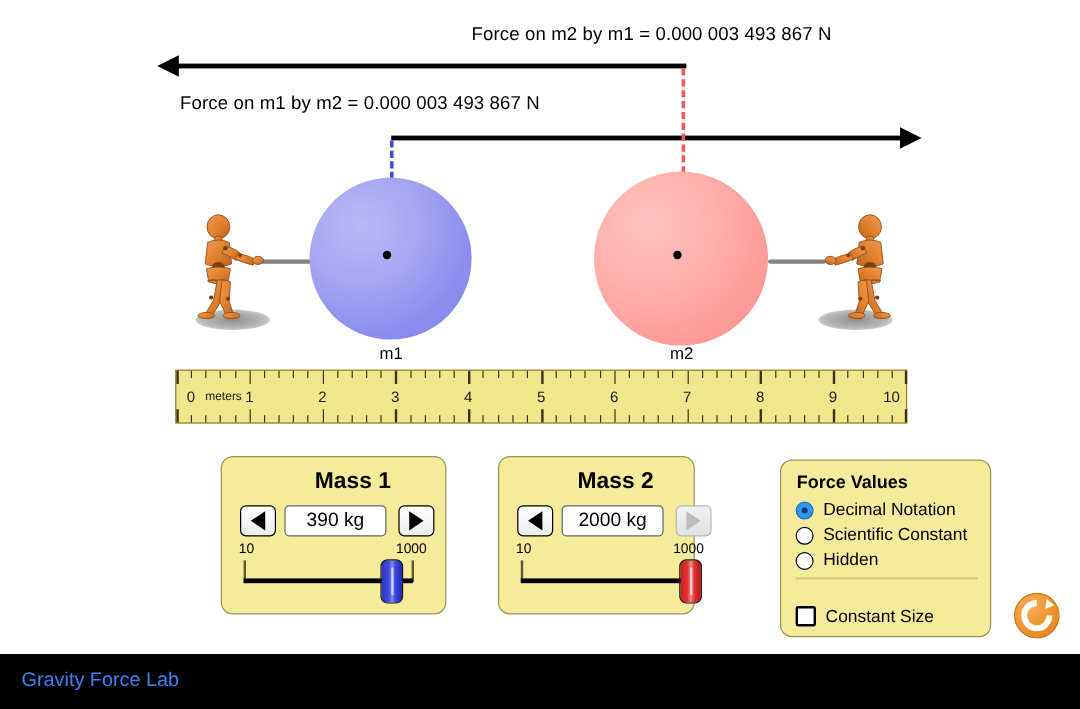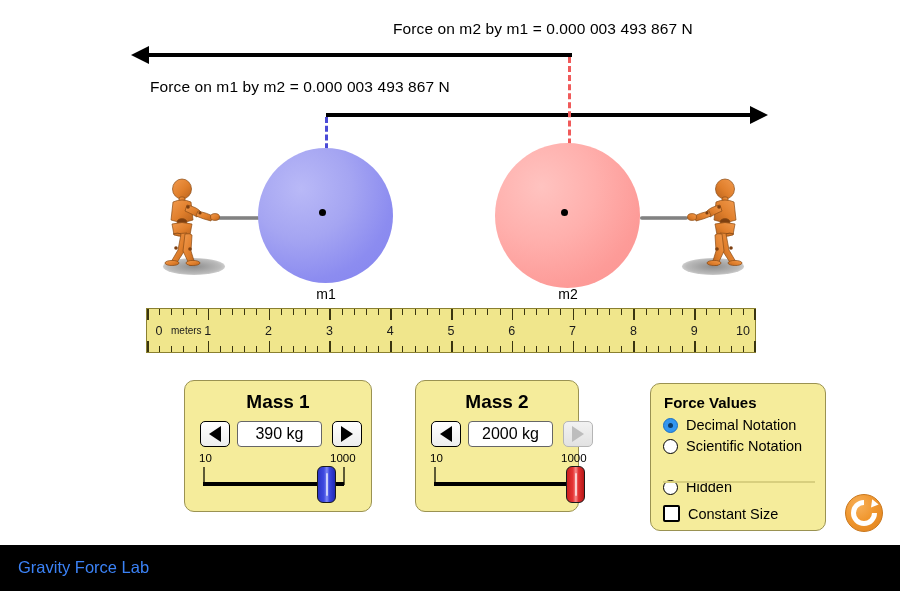--- a/index.html
+++ b/index.html
@@ -135,20 +135,21 @@
     box-sizing: border-box;
   }
   .panel-title {
     position: absolute;
     width: 100%;
     text-align: center;
     font-size: 19px;
     font-weight: bold;
     color: #000000;
     top: 10px;
+    padding-left: 16px;
   }
   .spin-btn {
     position: absolute;
     width: 30px; height: 26px;
     background: linear-gradient(#ffffff, #ededed);
     border: 1.6px solid #000000;
     border-radius: 5px;
     box-sizing: border-box;
     display: flex;
     align-items: center;
@@ -575,24 +576,24 @@
 
     <div class="radio-row" style="top:33px;">
       <span class="radio-outer selected">
         <span class="radio-dot"></span>
       </span>
       <span class="radio-label">Decimal Notation</span>
     </div>
 
     <div class="radio-row" style="top:54px;">
       <span class="radio-outer"></span>
-      <span class="radio-label">Scientific Notation</span>
-    </div>
-
-    <div class="radio-row" style="top:75px;margin-top:20px;">
+      <span class="radio-label">Scientific Constant</span>
+    </div>
+
+    <div class="radio-row" style="top:75px;">
       <span class="radio-outer"></span>
       <span class="radio-label">Hidden</span>
     </div>
 
     <div id="panel-divider"></div>
 
     <div class="check-row" style="top:121px;">
       <span class="check-box-sq"></span>
       <span class="check-label">Constant Size</span>
     </div>

